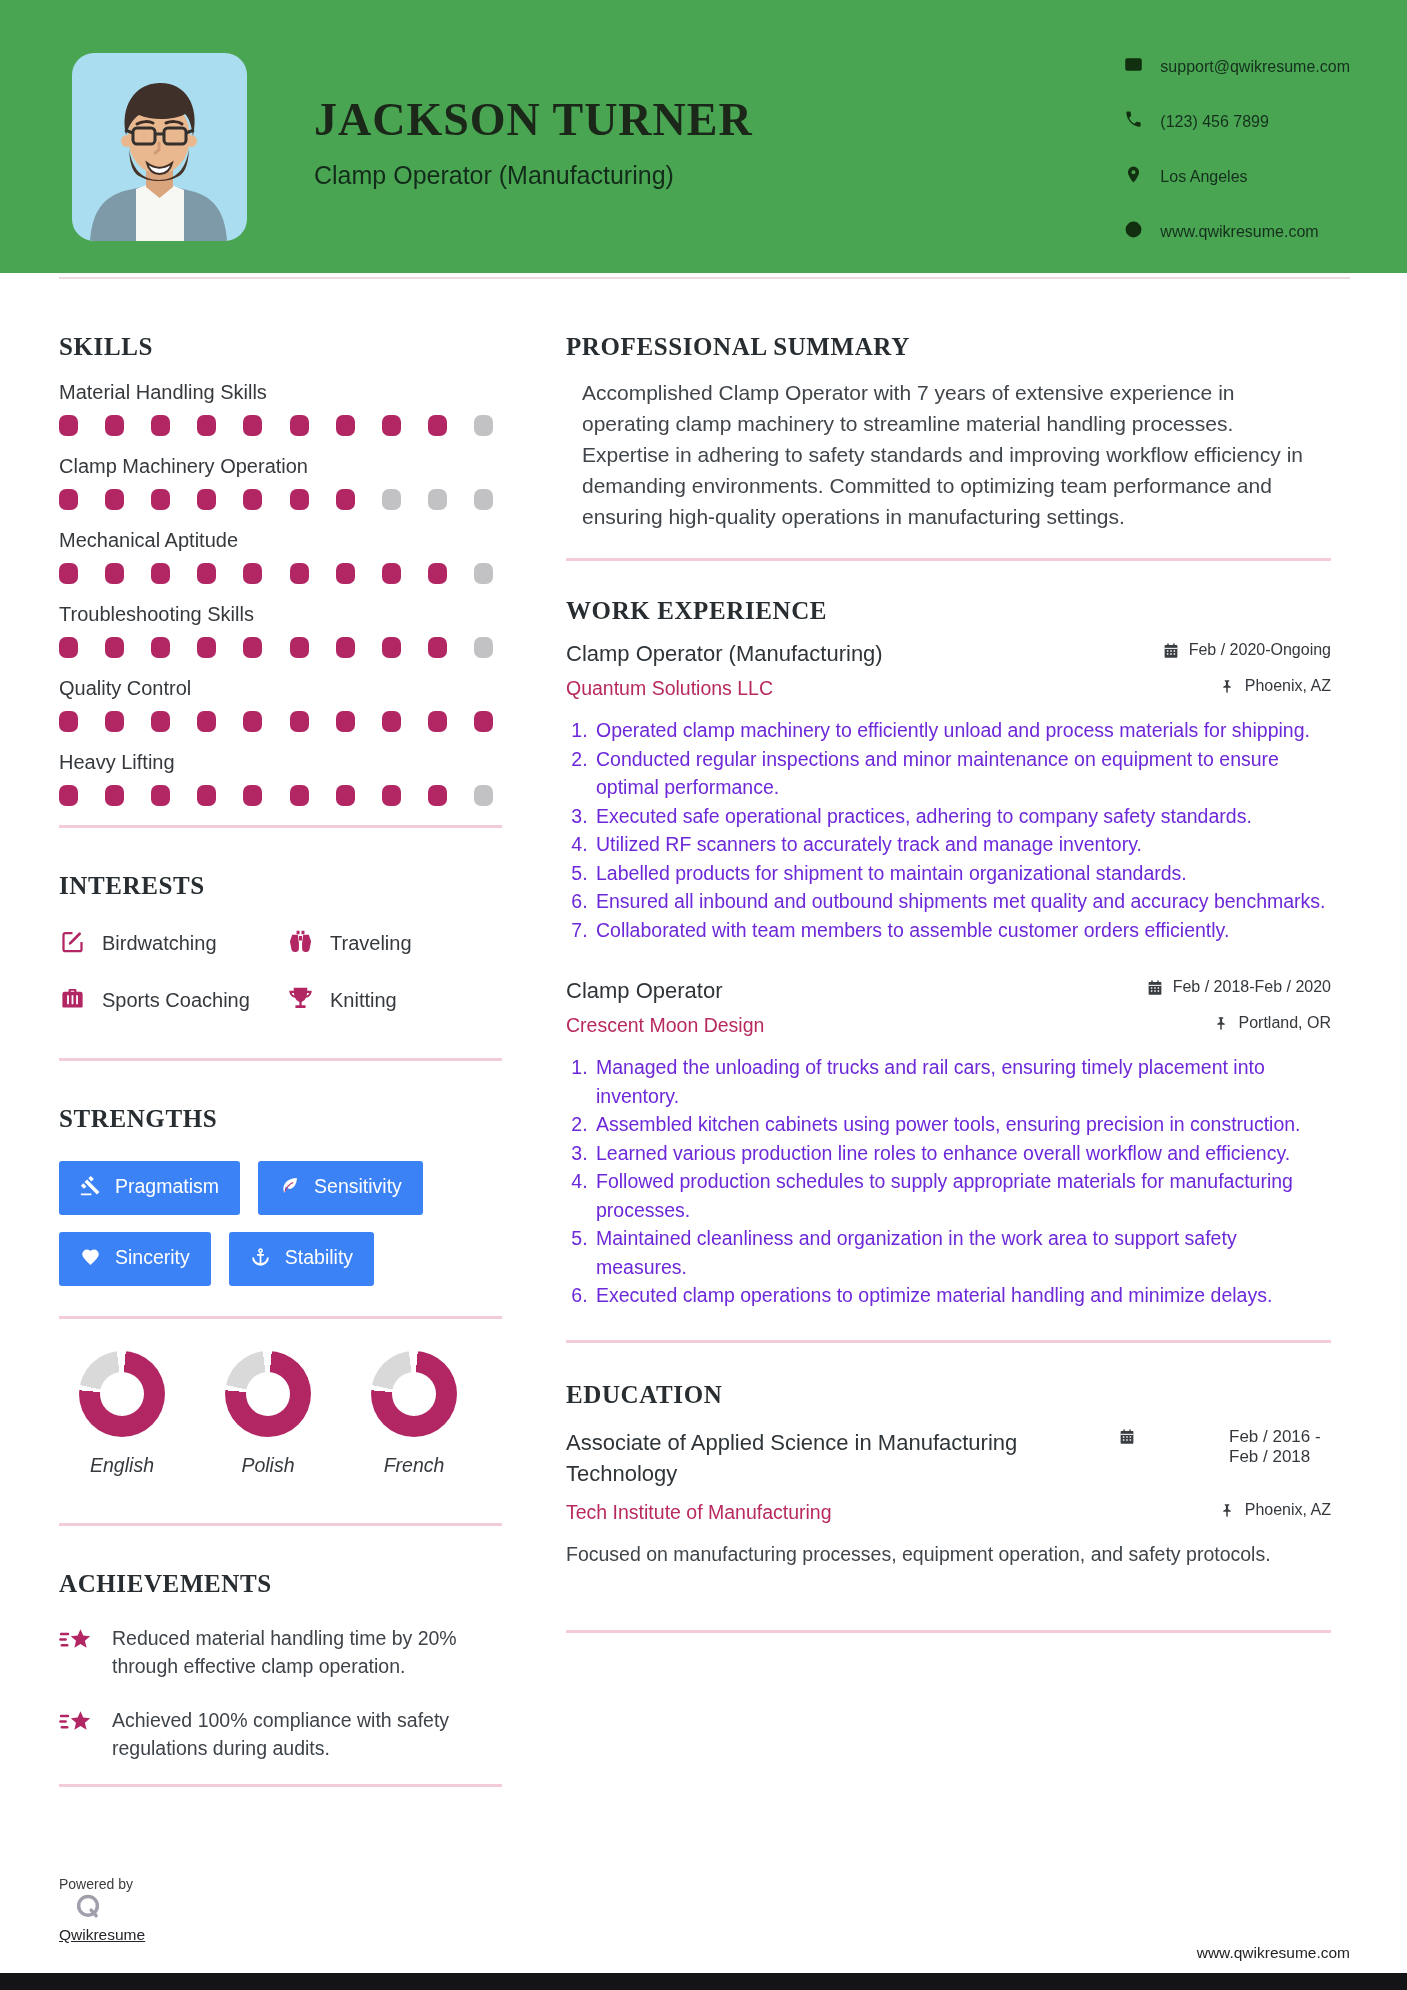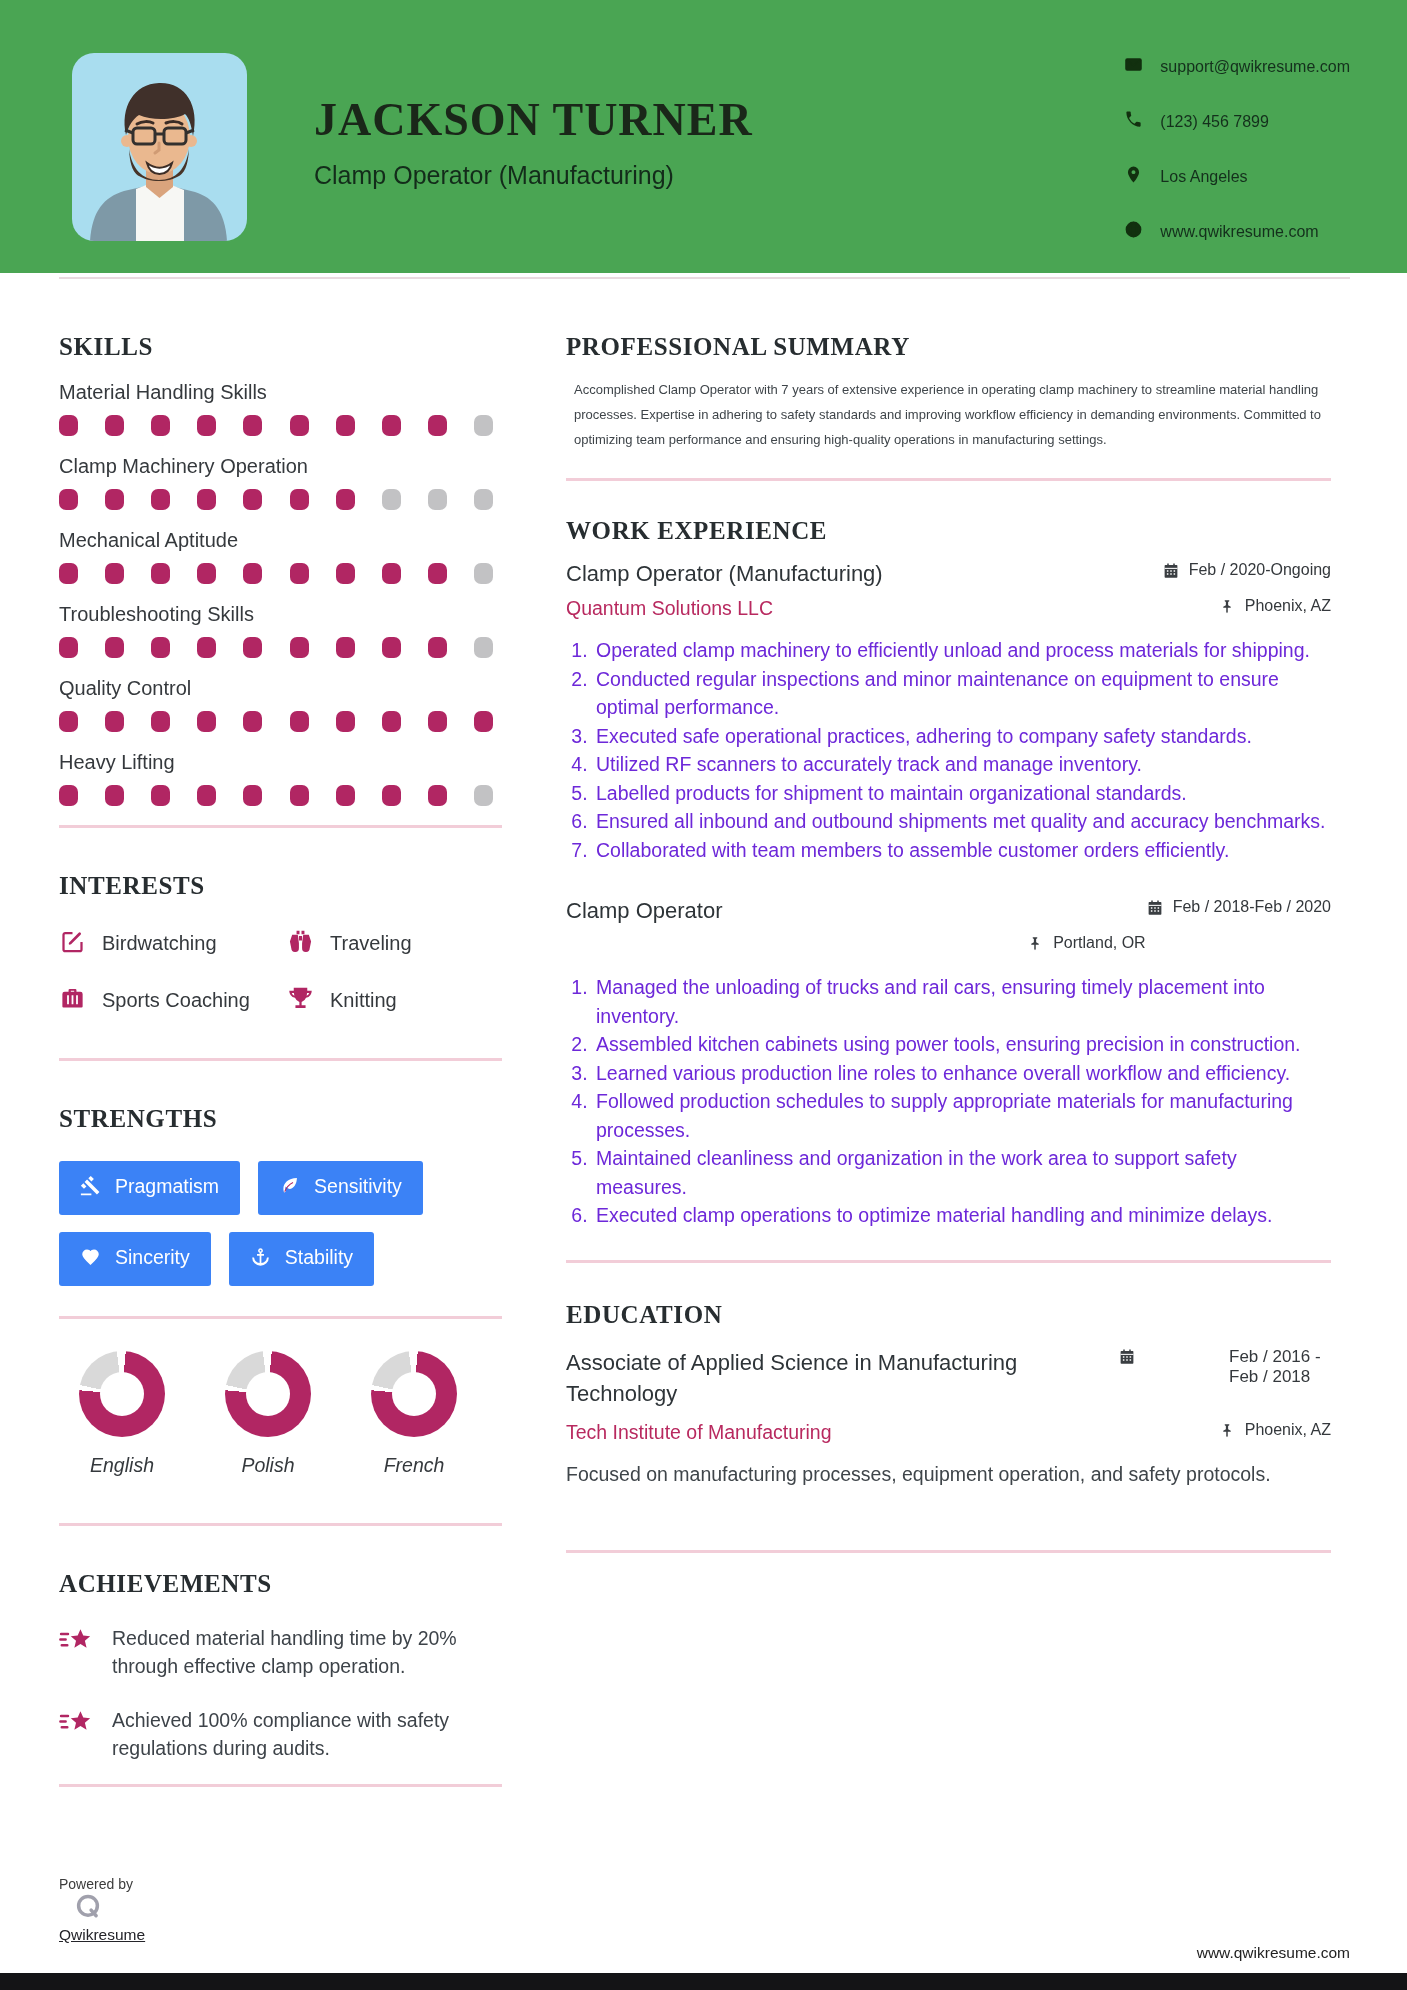--- a/index.html
+++ b/index.html
@@ -62,21 +62,21 @@
   .div-lang{margin-top:46px;}
 
   
   .ach{display:flex;gap:17px;margin-top:26px;align-items:flex-start;}
   .ach svg{width:36px;height:30px;flex:none;margin-top:2px;}
   .ach-text{font-size:19.5px;line-height:28px;color:#3d4349;max-width:372px;}
   .div-ach{margin-top:22px;}
 
   
   .col-right .sec.first{margin:54px 0 16px;}
-  .summary-text{font-size:13px;line-height:25px;color:#3f454a;margin:8px;}
+  .summary-text{font-size:21px;line-height:31px;color:#3f454a;margin:16px;}
   .div-sum{margin-top:26px;}
   .sec.work{margin:36px 0 10px;}
   .job{margin-top:16px;}
   .job2{margin-top:34px;}
   .job-head{display:grid;grid-template-columns:1fr auto;row-gap:10px;align-items:start;}
   .job-title{font-size:22px;font-weight:500;color:#2e3438;}
   .meta{display:flex;align-items:flex-start;gap:9px;justify-self:end;
         font-size:16px;color:#34383c;}
   .meta svg{width:18px;height:18px;fill:#3a3e42;flex:none;margin-top:1px;}
   .company{font-size:19.5px;font-weight:500;color:#b8295f;}
@@ -439,20 +439,21 @@
             <span>
               <svg viewBox="0 0 24 24" width="18" height="18">
                   <path d="M7 2h2v3H7zM15 2h2v3h-2z" fill="#3a3e42"></path>
                   <rect x="3.5" y="4" width="17" height="17" rx="1" fill="#3a3e42"></rect>
                   <path d="M3.5 8.5h17" stroke="#fff" stroke-width="1.4"></path>
                   <path d="M6.5 11h2v2h-2zm4.5 0h2v2h-2zm4.5 0h2v2h-2zM6.5 15h2v2h-2zm4.5 0h2v2h-2zm4.5 0h2v2h-2z" fill="#fff"></path>
                 </svg>
             </span>
             <span>Feb / 2018-Feb / 2020</span>
           </div>
+          <div class="company">Crescent Moon Design</div>
           <div class="meta">
             <span>
               <svg viewBox="0 0 24 24" width="18" height="18" fill="#3a3e42">
                   <path d="M15 3H9v1.2l1.5 1v4.3L7 11.5V13h4v5.5l1 1.8 1-1.8V13h4v-1.5l-3.5-2V5.2l1.5-1z"></path>
                 </svg>
             </span>
             <span>Portland, OR</span>
           </div>
         </div>
         <ol class="bullets">

